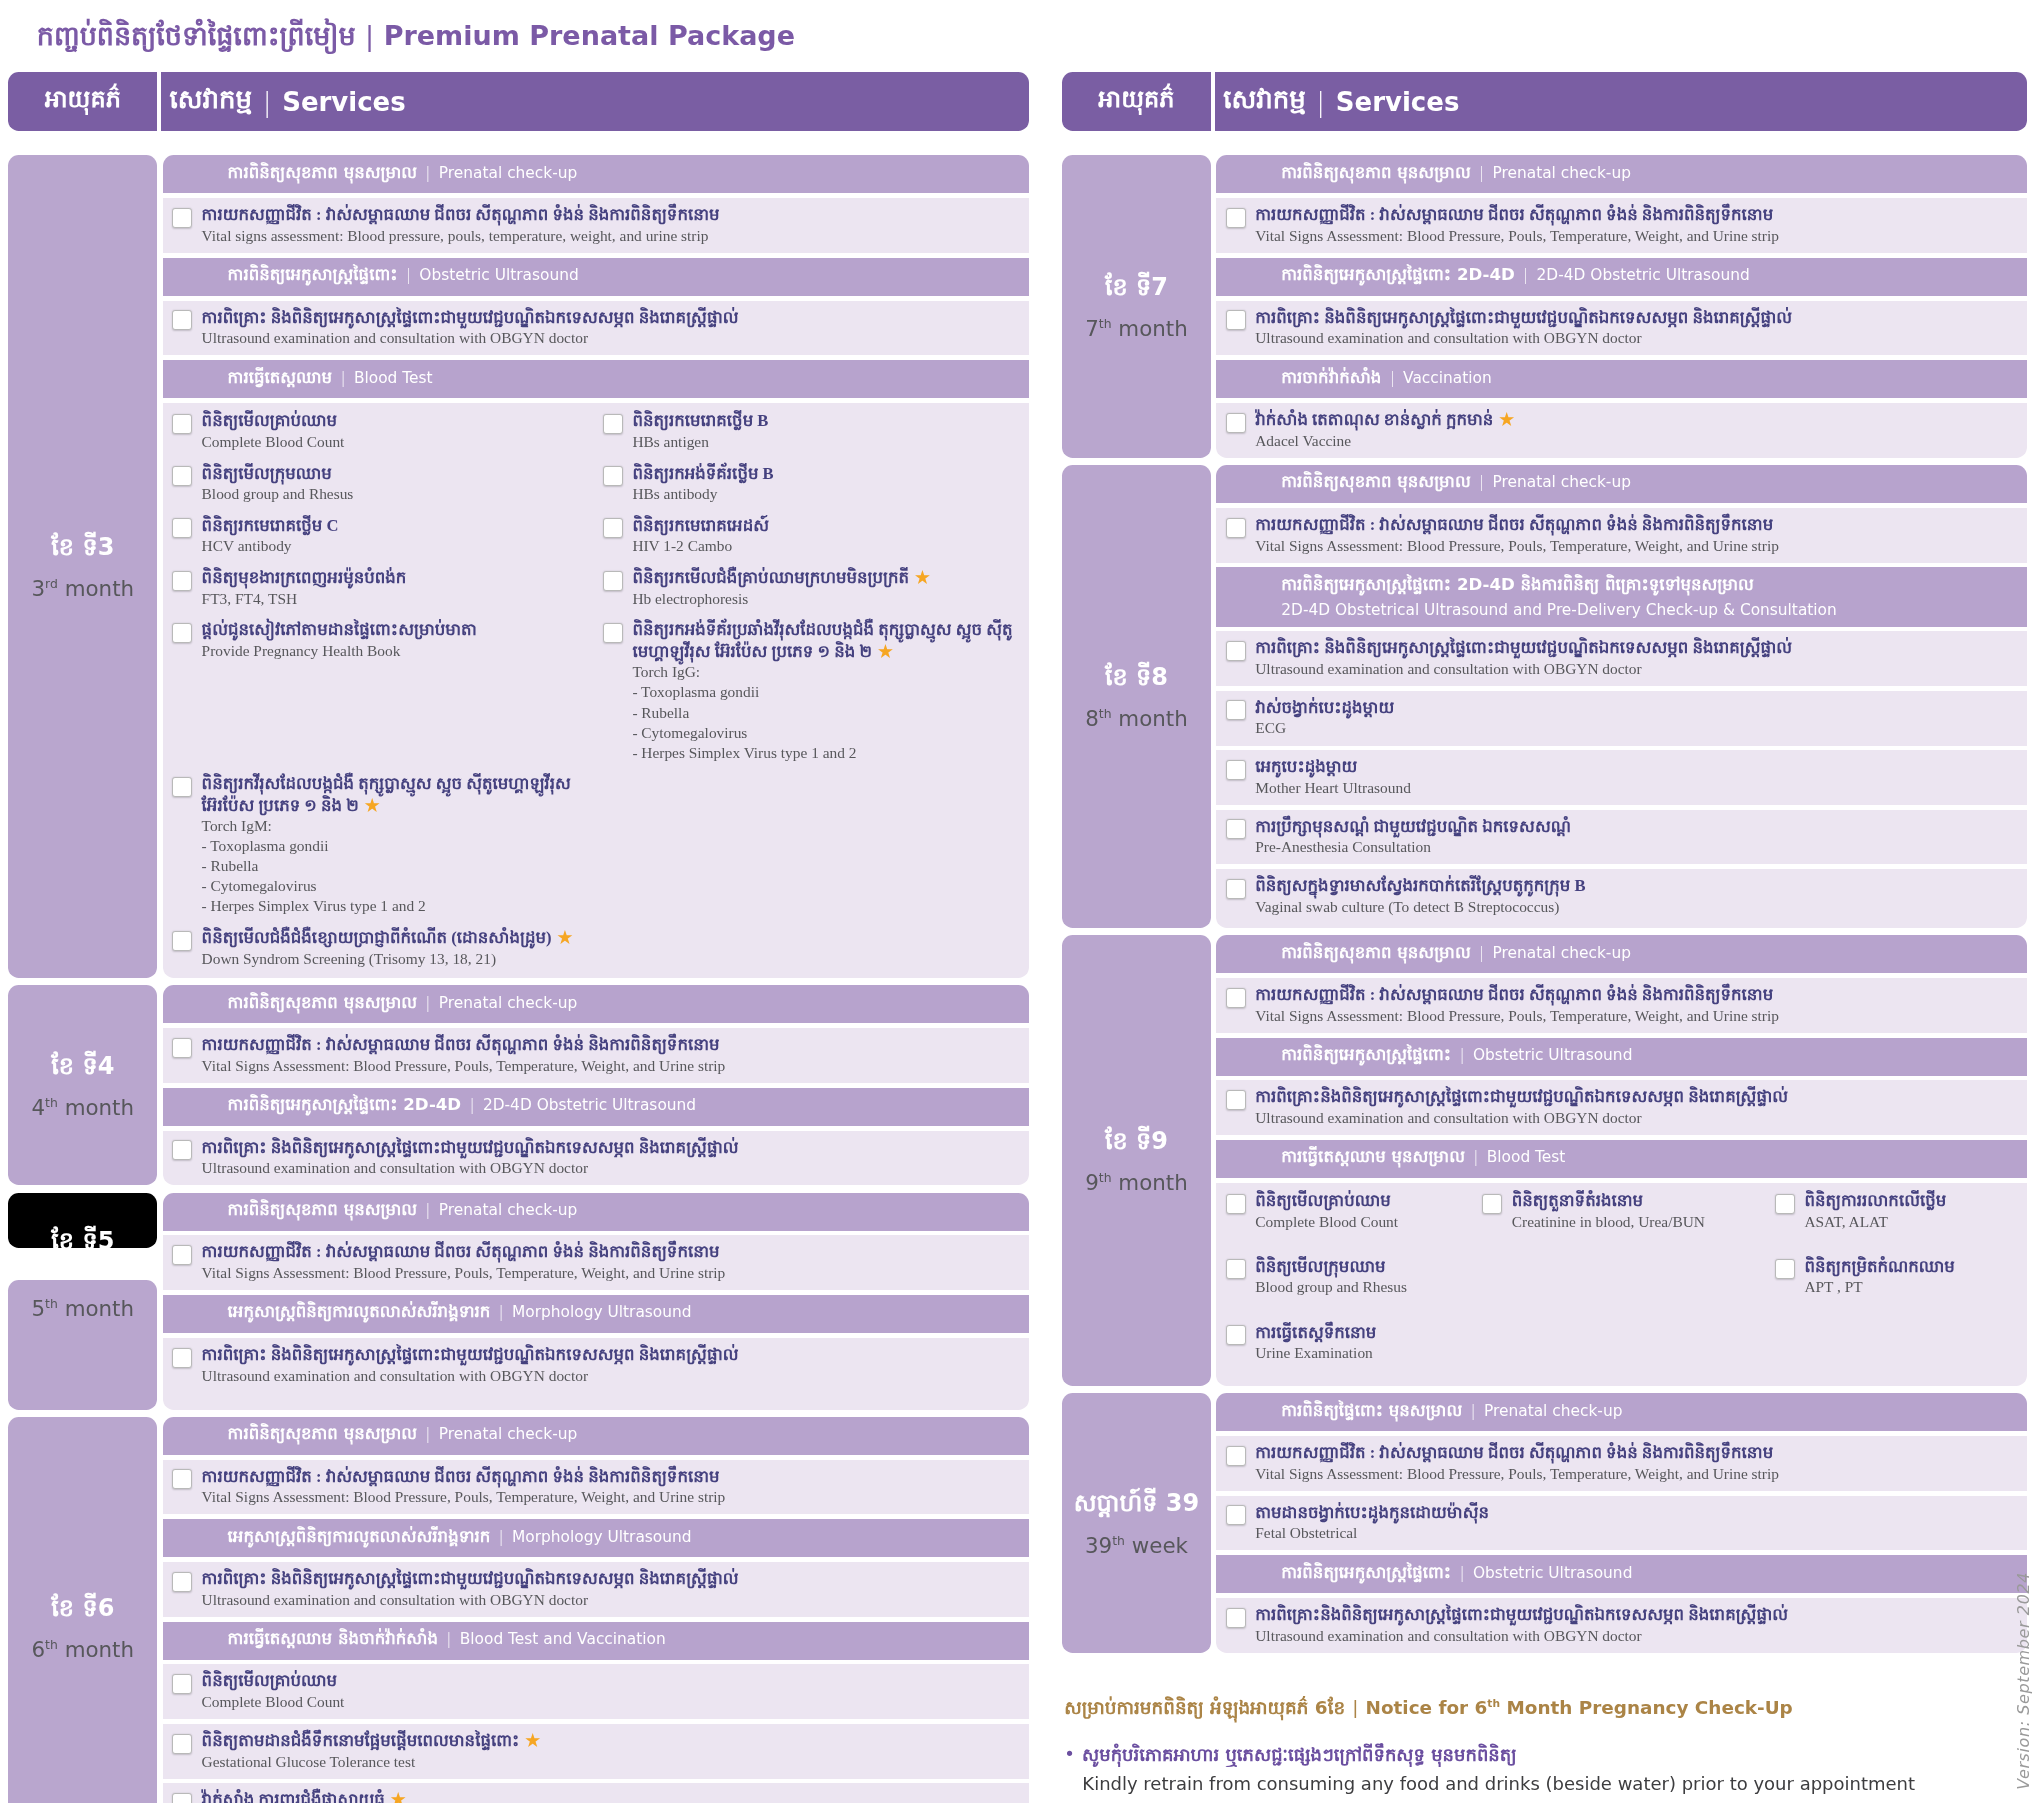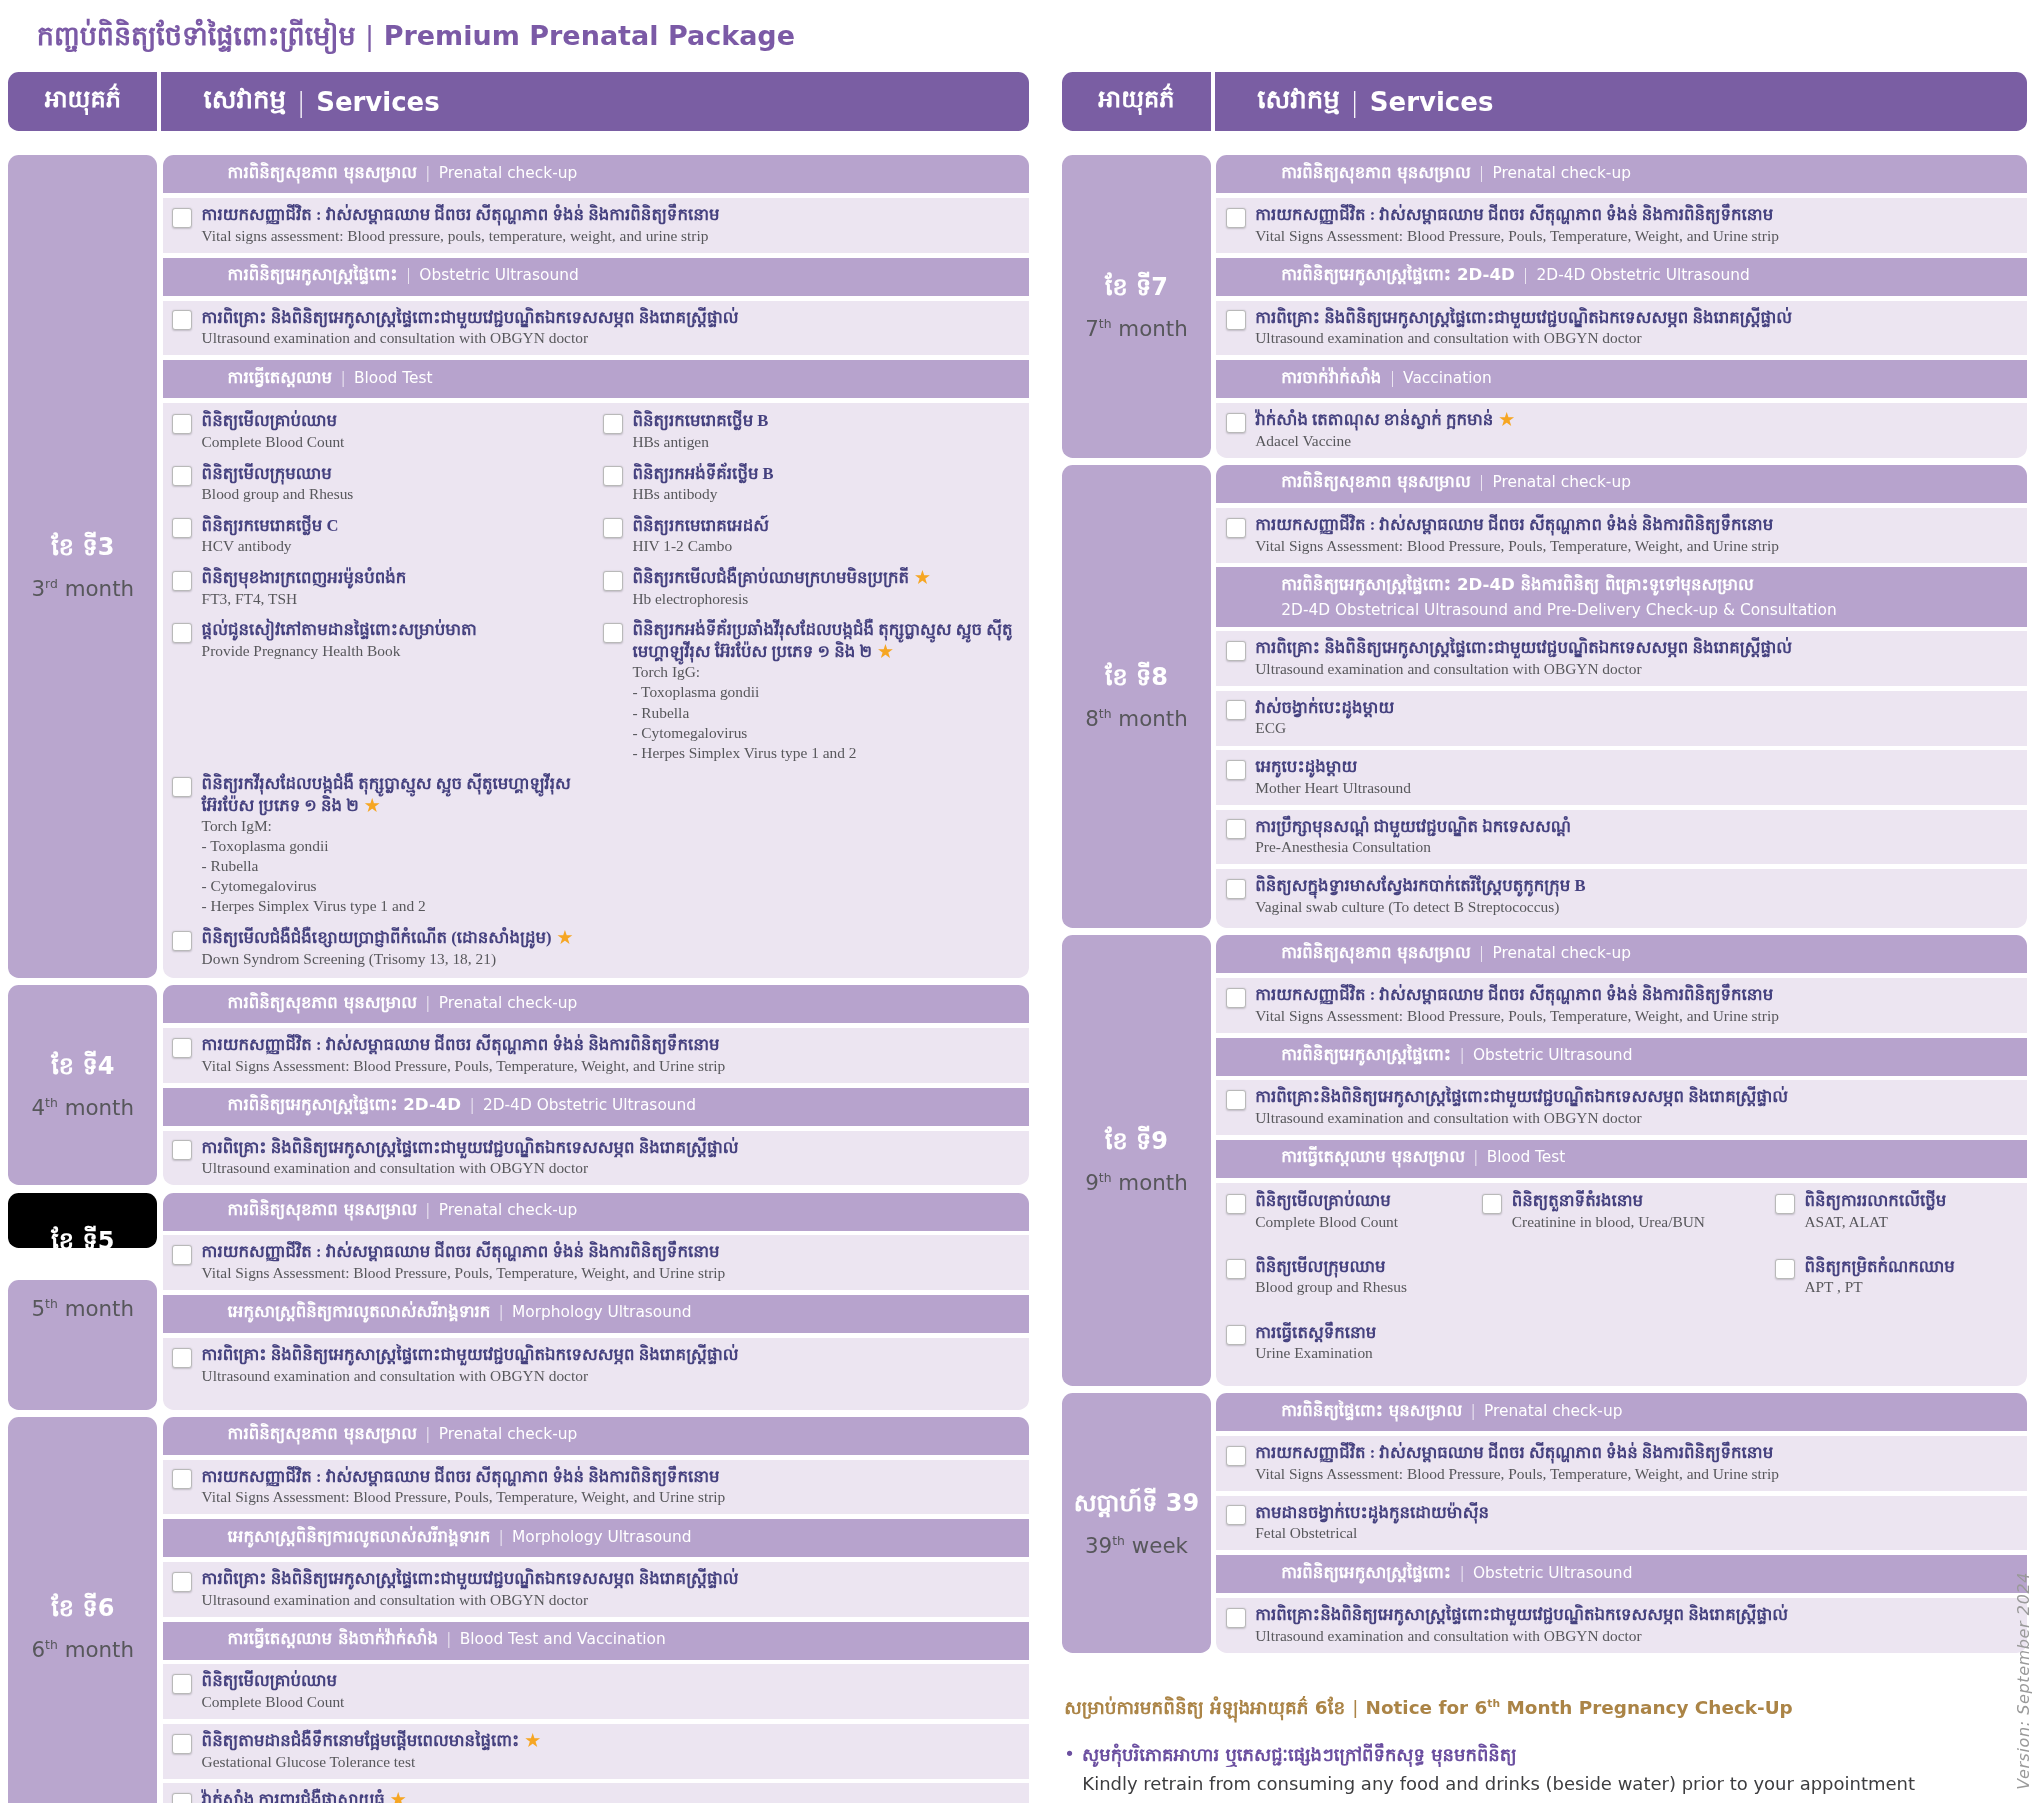--- a/index.html
+++ b/index.html
@@ -10,21 +10,21 @@
   }
   .page{padding:9.5px 8.3px 0 8.3px;}
   .title-row{margin:9.5px 0 14.3px 28.5px;font-size:27px;font-weight:bold;color:#7b5aa6;}
   .title-row .pipe{font-weight:400;margin:0 9.5px;color:#7b5aa6;}
   .tables{display:flex;gap:33px;align-items:flex-start;}
   .col{display:flex;flex-direction:column;gap:24px;min-width:0;}
   .col.left{flex:1716 0 0;}
   .col.right{flex:1622 0 0;}
   .col-header{display:flex;gap:4.2px;height:59px;flex-shrink:0;}
   .col-header .age{width:149px;flex-shrink:0;background:#7a5ea3;color:#fff;display:flex;align-items:center;justify-content:center;font-weight:bold;font-size:24px;border-radius:10.7px 0 0 10.7px;}
-  .col-header .svc{flex:1;background:#7a5ea3;color:#fff;display:flex;align-items:center;font-weight:bold;font-size:26px;padding-left:42px;border-radius:0 10.7px 10.7px 0;}
+  .col-header .svc{flex:1;background:#7a5ea3;color:#fff;display:flex;align-items:center;font-weight:bold;font-size:26px;padding-left:8px;border-radius:0 10.7px 10.7px 0;}
   .col-header .svc .pipe{font-weight:300;margin:0 10.7px;}
   .month-block{display:flex;gap:5.3px;}
   .month-label{width:149px;flex-shrink:0;background:#b9a6ce;border-radius:10.7px;display:flex;flex-direction:column;align-items:center;justify-content:center;gap:9.5px;align-self:stretch;}
   .month-label .kh{color:#fff;font-weight:bold;font-size:24px;}
   .month-label .en{color:#57575b;font-size:21.4px;}
   sup{font-size:58%;}
   .month-label-split{width:149px;flex-shrink:0;display:flex;flex-direction:column;gap:32px;align-self:stretch;}
   .split-top{height:55px;background:#000000;border-radius:10.7px;overflow:hidden;position:relative;}
   .split-top .kh{position:absolute;top:33px;left:0;right:0;text-align:center;color:#fff;font-weight:bold;font-size:24px;}
   .split-bottom{flex:1;background:#b9a6ce;border-radius:10.7px;text-align:center;padding-top:16.6px;color:#57575b;font-size:21.4px;}

